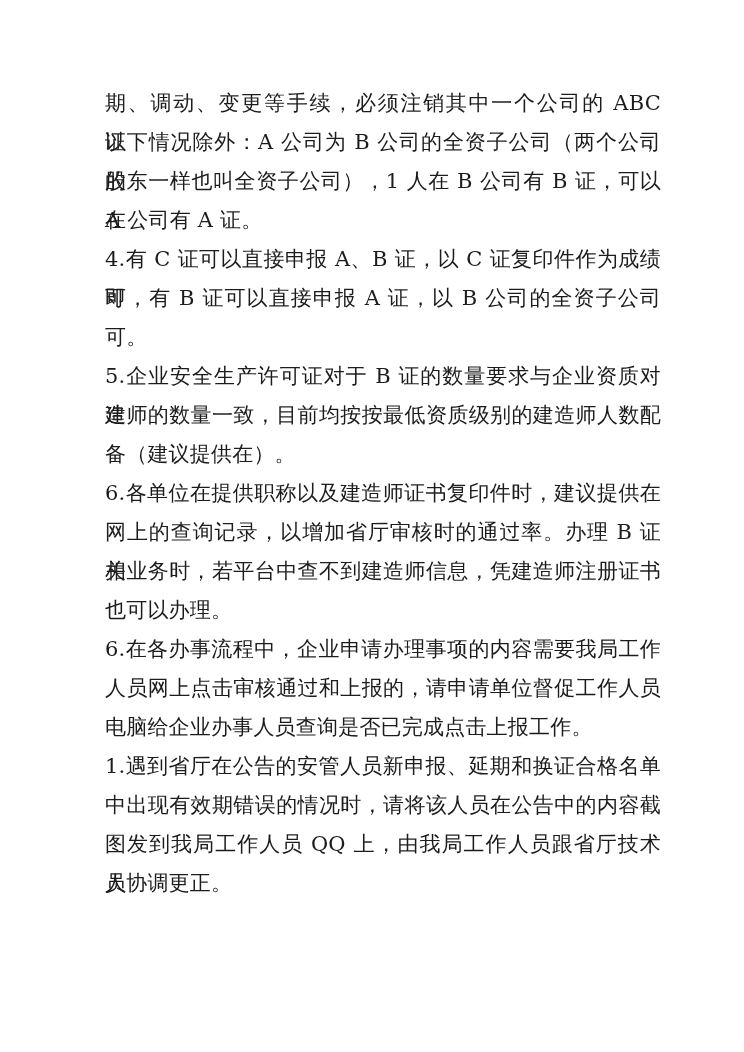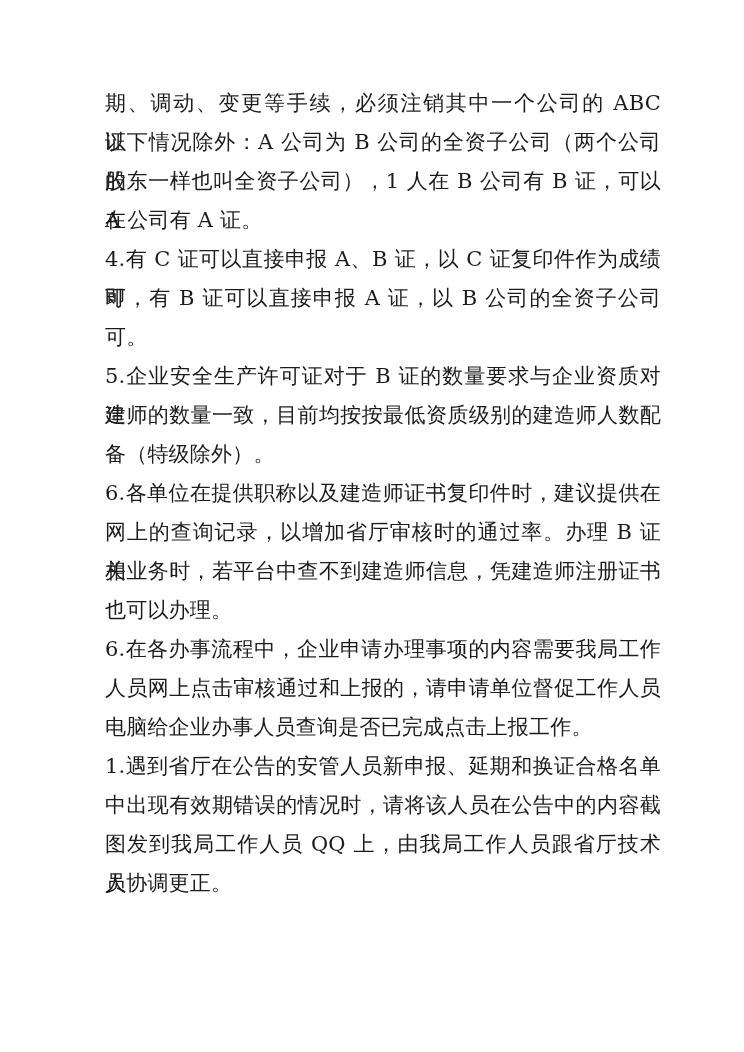--- a/index.html
+++ b/index.html
@@ -53,21 +53,21 @@
         <div class="line last">A 公司有 A 证。</div>
       </div>
       <div class="paragraph">
         <div class="line full">4.有 C 证可以直接申报 A、B 证，以 C 证复印件作为成绩即</div>
         <div class="line full">可，有 B 证可以直接申报 A 证，以 B 公司的全资子公司</div>
         <div class="line last">可。</div>
       </div>
       <div class="paragraph">
         <div class="line full">5.企业安全生产许可证对于 B 证的数量要求与企业资质对建</div>
         <div class="line full">造师的数量一致，目前均按按最低资质级别的建造师人数配</div>
-        <div class="line last">备（特级除外）。</div>
+        <div class="line last">备（建议提供在）。</div>
       </div>
       <div class="paragraph">
         <div class="line full">6.各单位在提供职称以及建造师证书复印件时，建议提供在</div>
         <div class="line full">网上的查询记录，以增加省厅审核时的通过率。办理 B 证相</div>
         <div class="line full">关业务时，若平台中查不到建造师信息，凭建造师注册证书</div>
         <div class="line last">也可以办理。</div>
       </div>
       <div class="paragraph">
         <div class="line full">6.在各办事流程中，企业申请办理事项的内容需要我局工作</div>
         <div class="line full">人员网上点击审核通过和上报的，请申请单位督促工作人员</div>

